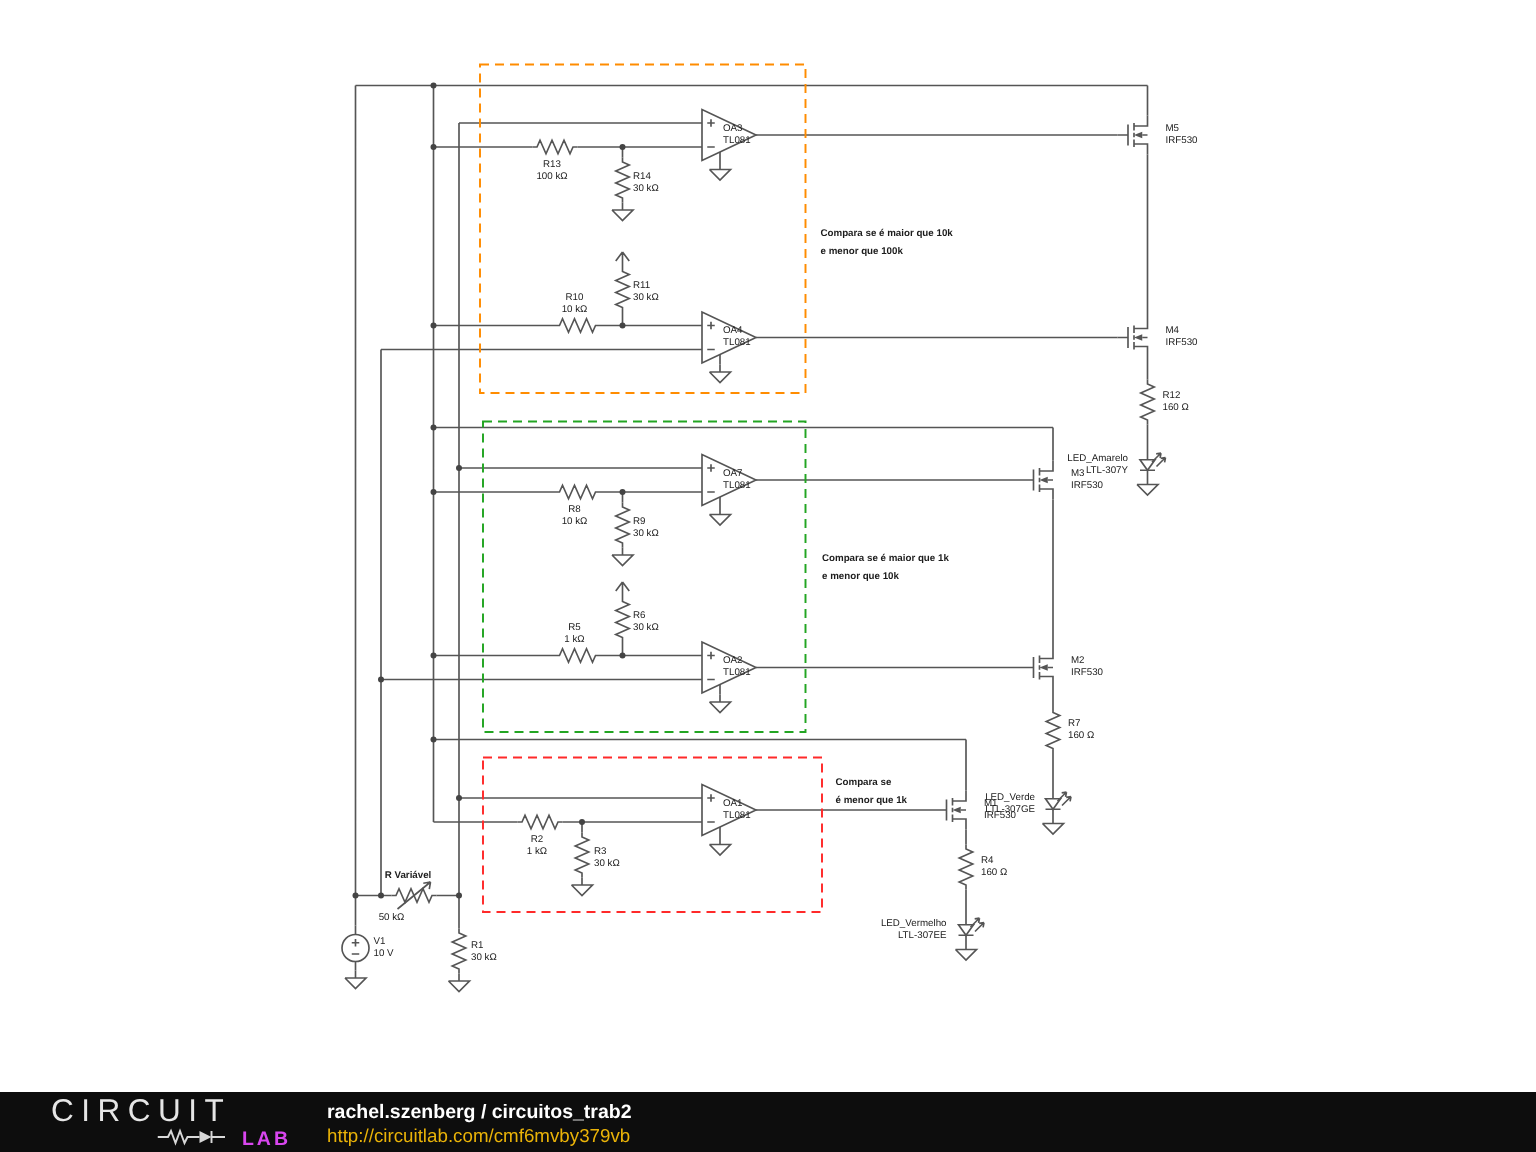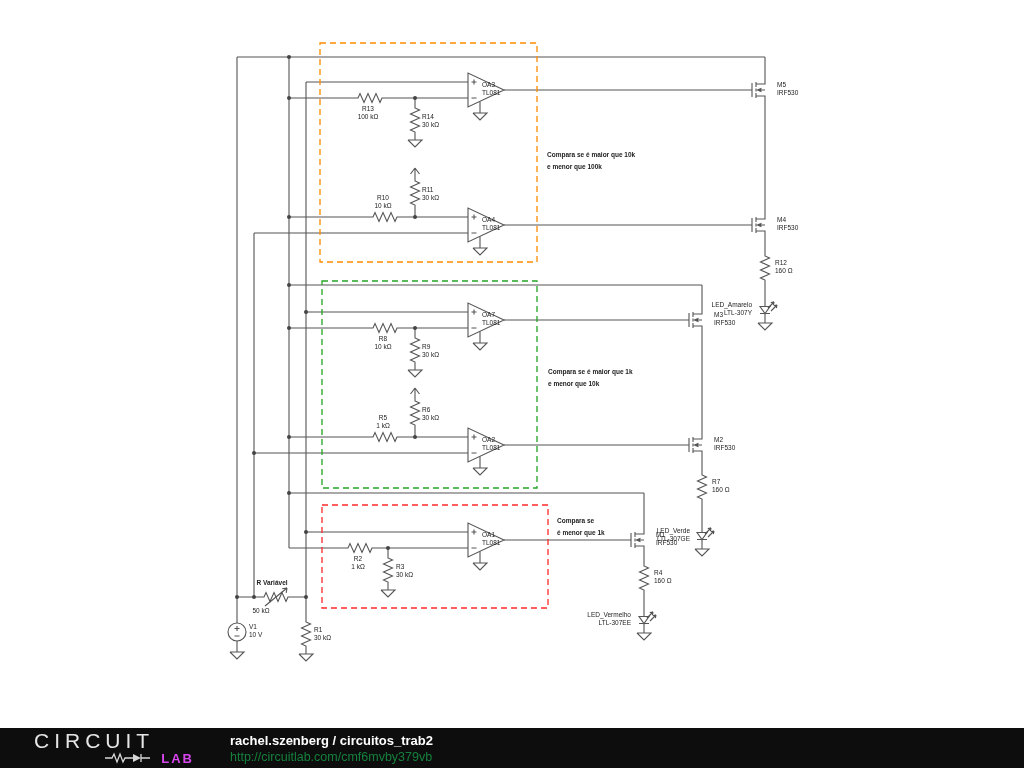--- a/index.html
+++ b/index.html
@@ -21,24 +21,24 @@
   .ann-g{fill:#089408;}
   .ann-r{fill:#FF0000;}
   .rvar-name{fill:#0000CC;font-weight:bold;font-size:7px;}
   
   #footer{position:absolute;left:0;bottom:0;width:1024px;height:40px;background:#0d0d0d;
           display:flex;align-items:center;}
   .logo{margin-left:34px;width:160px;color:#e6e6e6;}
   .logo-top{font-size:21px;letter-spacing:5px;font-weight:400;line-height:20px;}
   .logo-bottom{display:flex;align-items:center;justify-content:flex-end;gap:4px;height:14px;}
   .logo-lab{font-size:13px;font-weight:bold;letter-spacing:2px;color:#d946ef;}
-  .footer-text{margin-left:36px;color:#fff;}
+  .footer-text{margin-left:24px;color:#fff;}
   .footer-title{font-size:13px;font-weight:bold;line-height:17px;}
   .footer-url{font-size:12.5px;line-height:16px;}
-  .footer-url a{color:#15803d;text-decoration:none;}
+  .footer-url a{color:#eab308;text-decoration:none;}
 </style>
 </head>
 <body>
 
 <div id="page">
 
 <svg id="schematic" width="1024" height="728" viewBox="0 0 1024 728">
   <defs>
     <g id="res-h">
       <path class="sym" d="M-15,0 H-12 L-10,-4.5 L-6,4.5 L-2,-4.5 L2,4.5 L6,-4.5 L10,4.5 L12,0 H15"></path>

